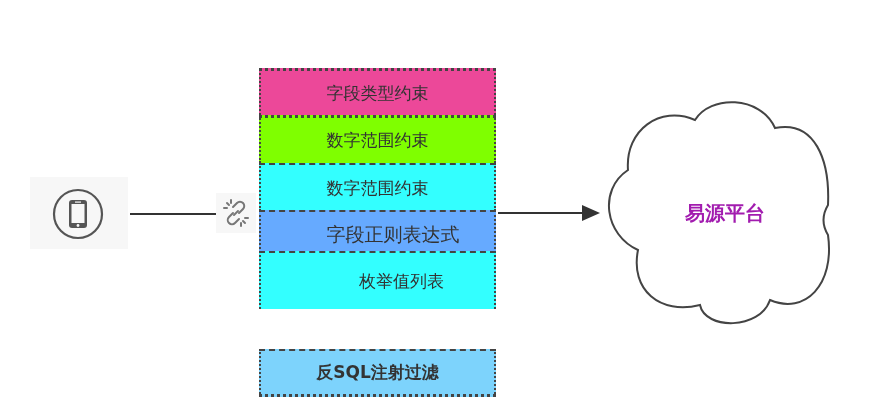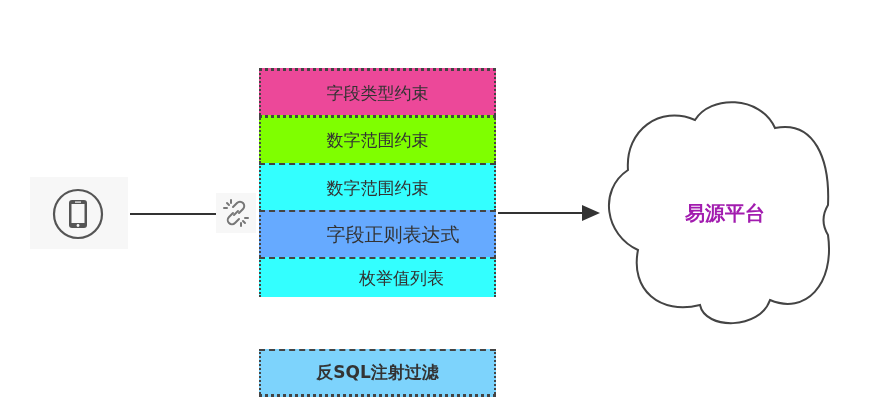--- a/index.html
+++ b/index.html
@@ -84,21 +84,21 @@
   </div>
   <div class="layer sep-dot" style="top:47px;height:48px;background:#7fff00;">
     <span>数字范围约束</span>
   </div>
   <div class="layer sep-dash" style="top:95px;height:48px;background:#33ffff;">
     <span>数字范围约束</span>
   </div>
   <div class="layer sep-dash big" style="top:142px;height:47px;background:#66aaff;">
     <span>字段正则表达式</span>
   </div>
-  <div class="layer sep-dash" style="top:189px;height:40px;background:#33ffff;padding-left:48px;">
+  <div class="layer sep-dash" style="top:183px;height:58px;background:#33ffff;padding-left:48px;">
     <span>枚举值列表</span>
   </div>
   <div class="layer sep-dash last" style="top:281px;height:48px;background:#7dd3fc;font-weight:bold;">
     <span>反SQL注射过滤</span>
   </div>
 </div>
 
 <div class="arrow-right"></div>
 <div class="arrow-head"></div>
 

